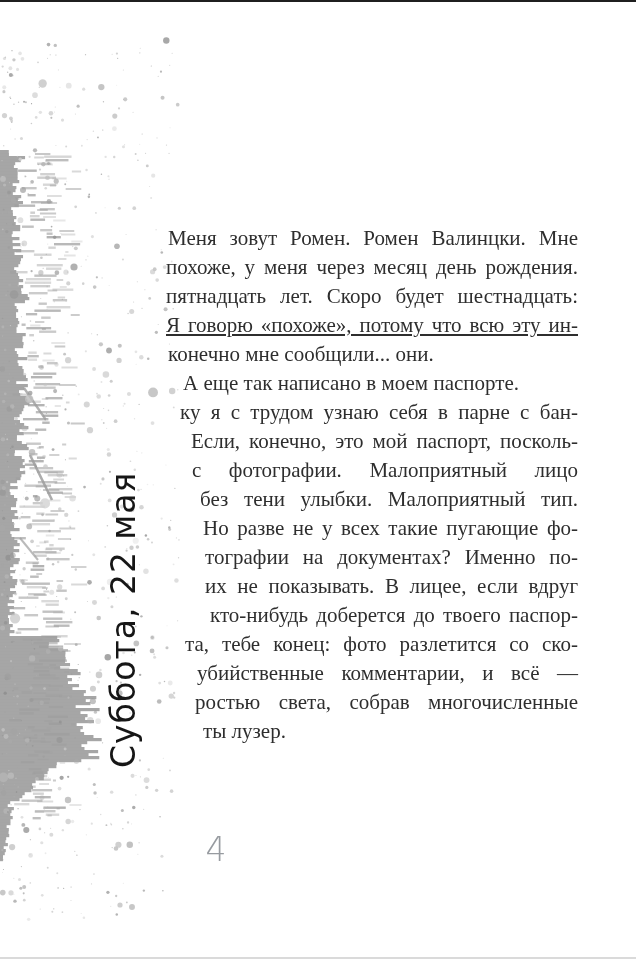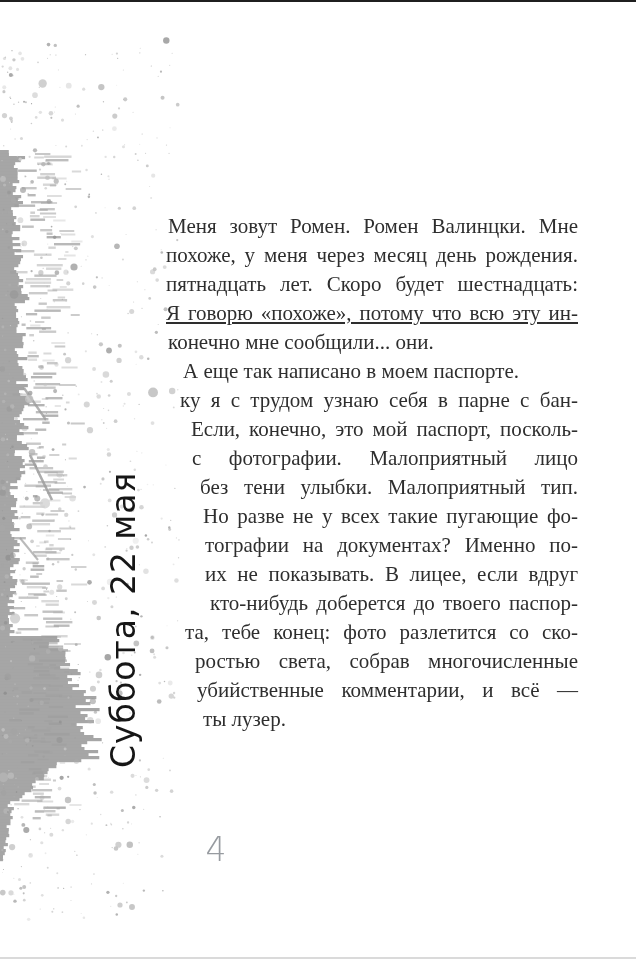--- a/index.html
+++ b/index.html
@@ -25,21 +25,21 @@
     position:absolute; left:98px; top:498px;
     width:270px; height:52px; line-height:52px;
     transform-origin:0 0;
     transform:rotate(-90deg) translateX(-270px);
     font-family:"DejaVu Sans",sans-serif;
     font-size:33px; letter-spacing:1px;
     color:#161616;
     text-align:center; white-space:nowrap;
   }
   .body-text {
-    position:absolute; left:166px; top:212px;
+    position:absolute; left:166px; top:224px;
     width:412px;
     color:#2e2e2e;
     font-size:21px; line-height:29px;
   }
   .line {
     height:29px;
     text-align:justify;
     text-align-last:justify;
     white-space:normal;
   }
@@ -1255,21 +1255,21 @@
       <div>
         <div class="line" style="margin-left: 14px; width: 398px;">ку я с трудом узнаю себя в парне с бан-</div>
         <div class="line" style="margin-left: 25px; width: 387px;">Если, конечно, это мой паспорт, посколь-</div>
         <div class="line" style="margin-left: 26px; width: 386px;">с фотографии. Малоприятный лицо</div>
         <div class="line" style="margin-left: 34px; width: 378px;">без тени улыбки. Малоприятный тип.</div>
         <div class="line" style="margin-left: 37px; width: 375px;">Но разве не у всех такие пугающие фо-</div>
         <div class="line" style="margin-left: 39px; width: 373px;">тографии на документах? Именно по-</div>
         <div class="line" style="margin-left: 39px; width: 373px;">их не показывать. В лицее, если вдруг</div>
         <div class="line" style="margin-left: 44px; width: 368px;">кто-нибудь доберется до твоего паспор-</div>
         <div class="line" style="margin-left: 19px; width: 393px;">та, тебе конец: фото разлетится со ско-</div>
+        <div class="line" style="margin-left: 31px; width: 381px;">убийственные комментарии, и всё —</div>
         <div class="line" style="margin-left: 29px; width: 383px;">ростью света, собрав многочисленные</div>
-        <div class="line" style="margin-left: 31px; width: 381px;">убийственные комментарии, и всё —</div>
         <div class="line no-just" style="margin-left: 37px; width: 375px;">ты лузер.</div>
       </div>
     </div>
   <div class="page-number">4</div>
   <div class="top-edge"></div>
   <div class="bottom-edge"></div>
 </div>
 
 </body></html>

